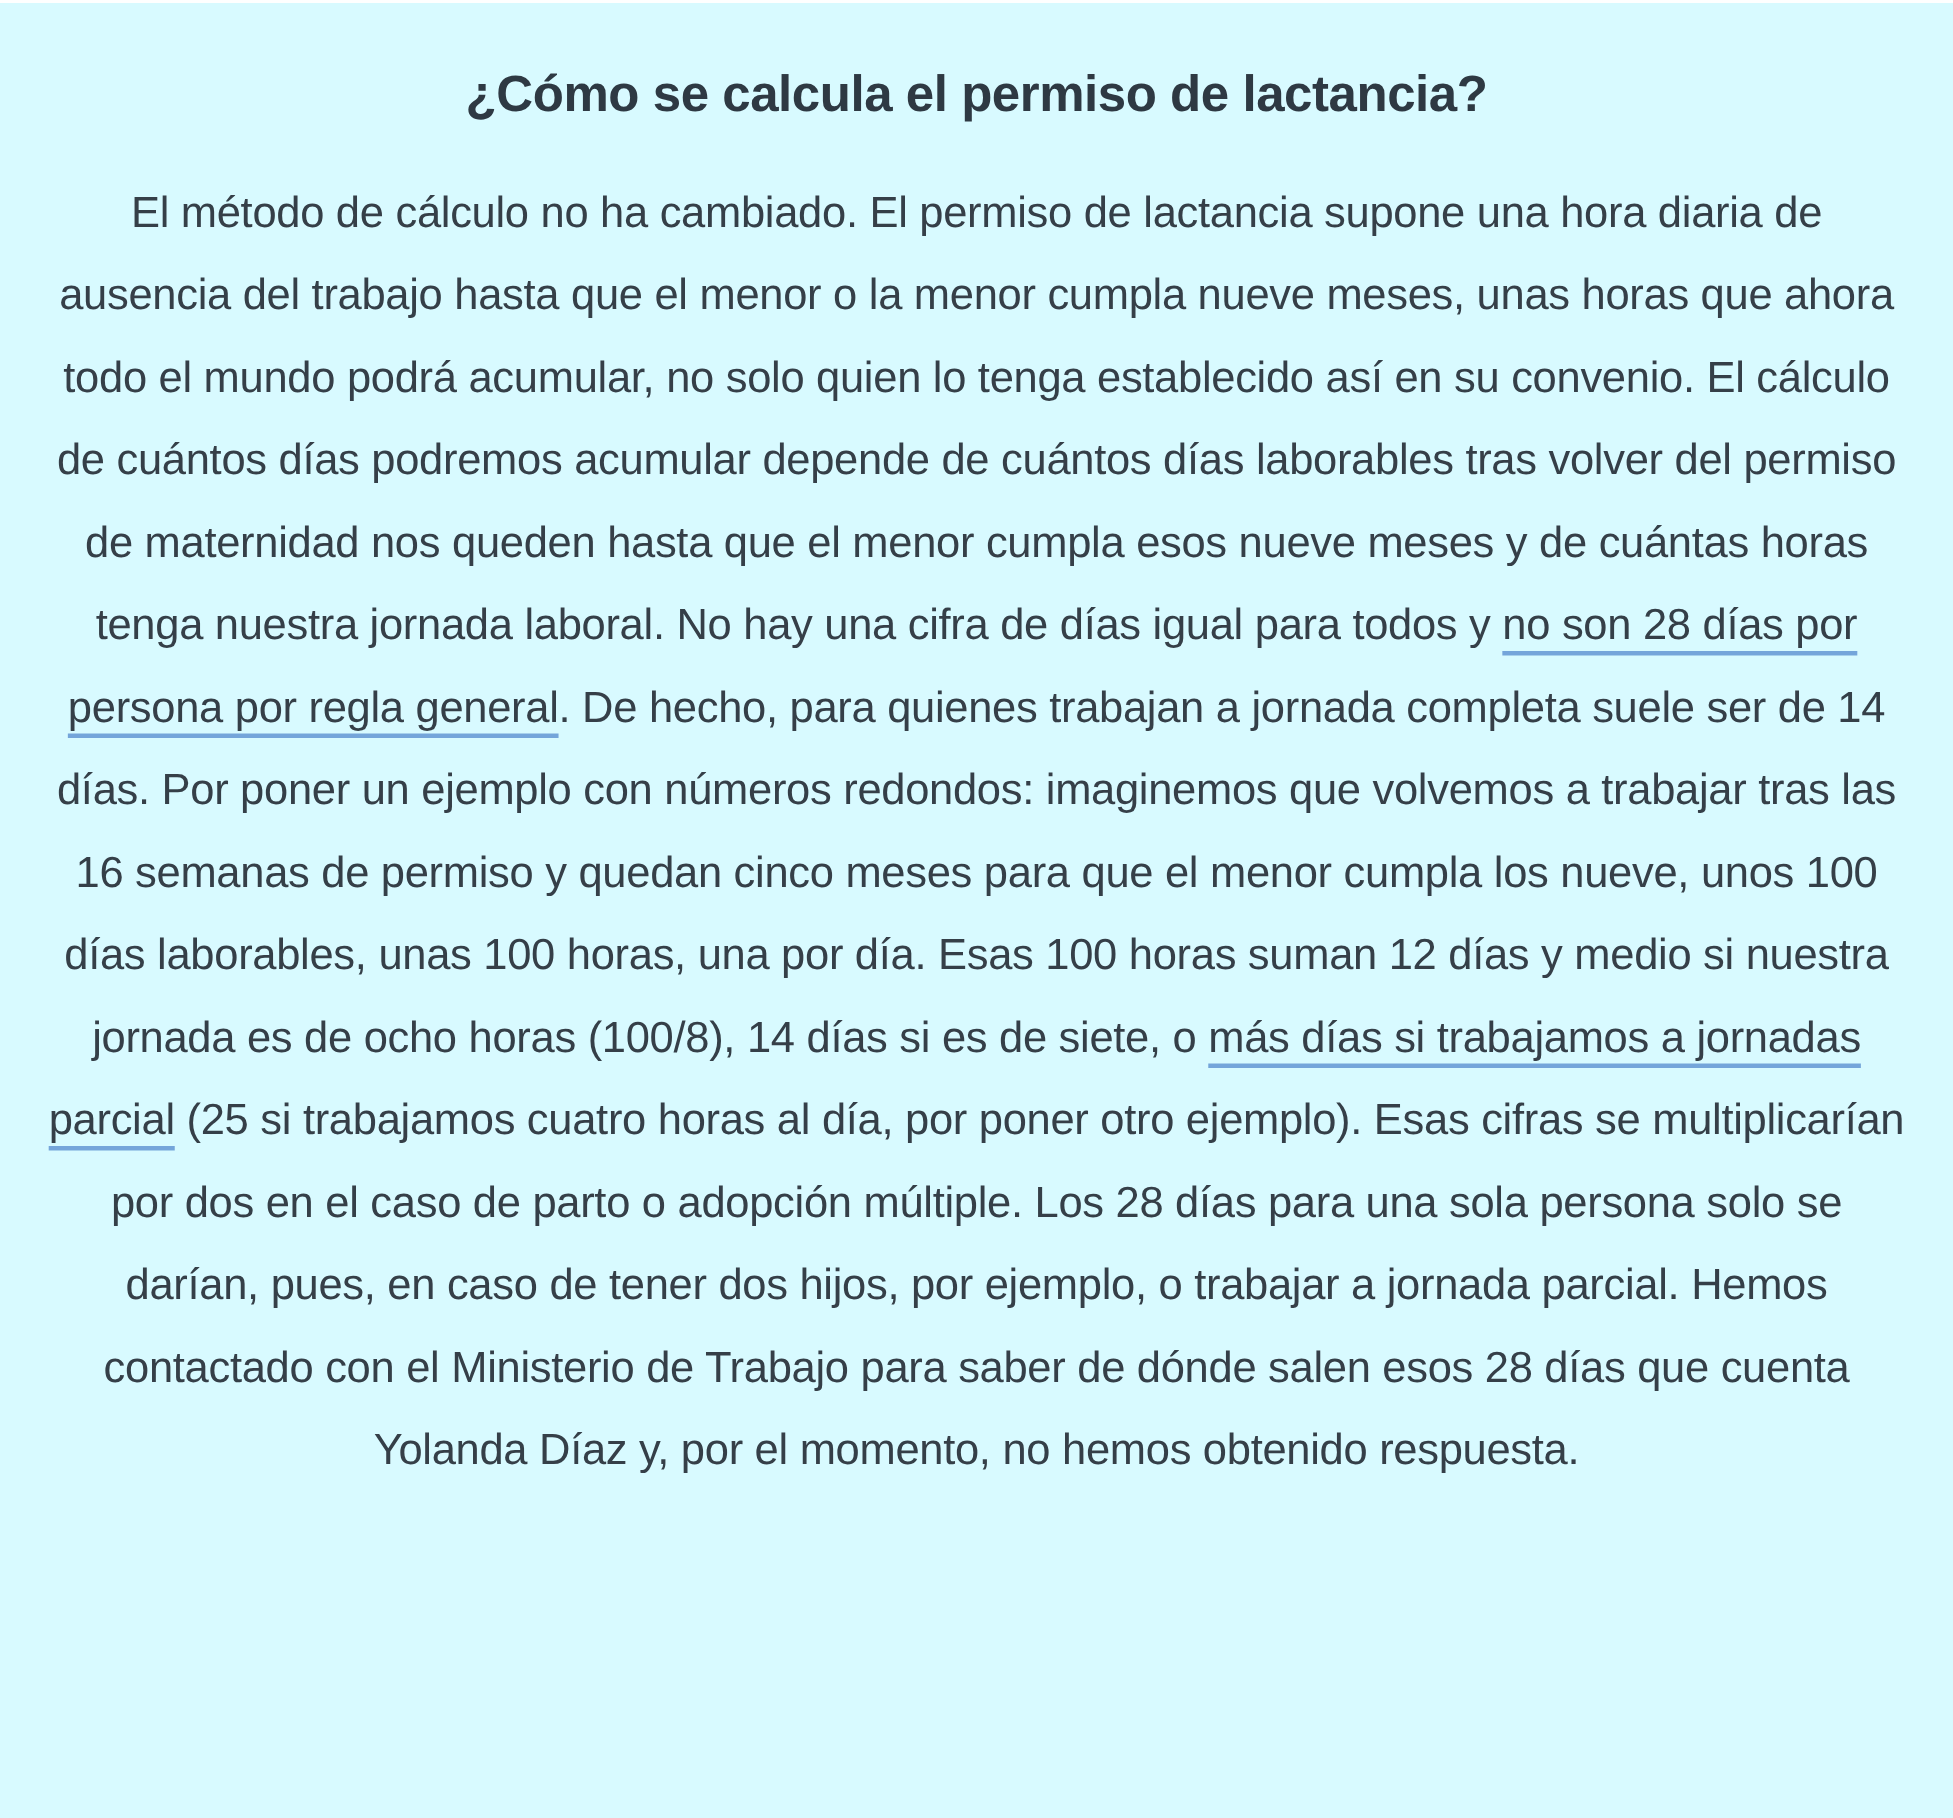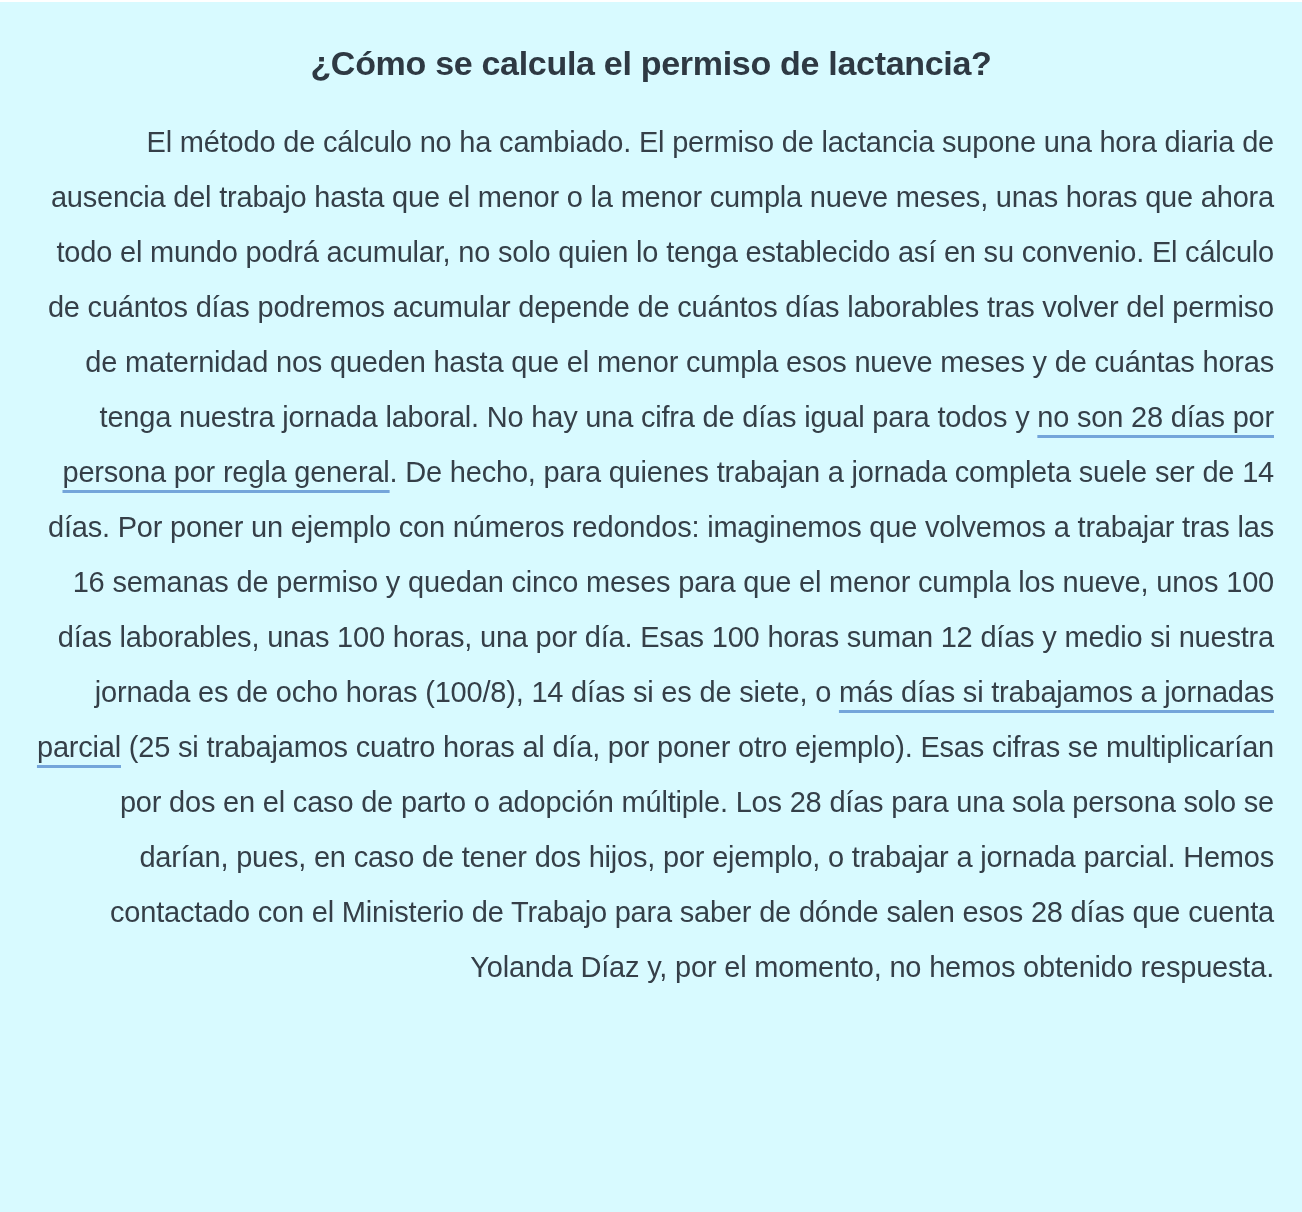--- a/index.html
+++ b/index.html
@@ -30,21 +30,21 @@
     line-height:1.25;
     font-weight:700;
     color:var(--heading);
     letter-spacing:-0.3px;
   }
   .article-paragraph{
     margin:0;
     font-size:29px;
     line-height:55px;
     letter-spacing:-0.2px;
-    text-align:right;
+    text-align:center;
   }
   .inline-link{
     color:inherit;
     text-decoration:underline;
     text-decoration-color:var(--underline);
     text-decoration-thickness:2.5px;
     text-underline-offset:8px;
     cursor:pointer;
   }
 </style>

